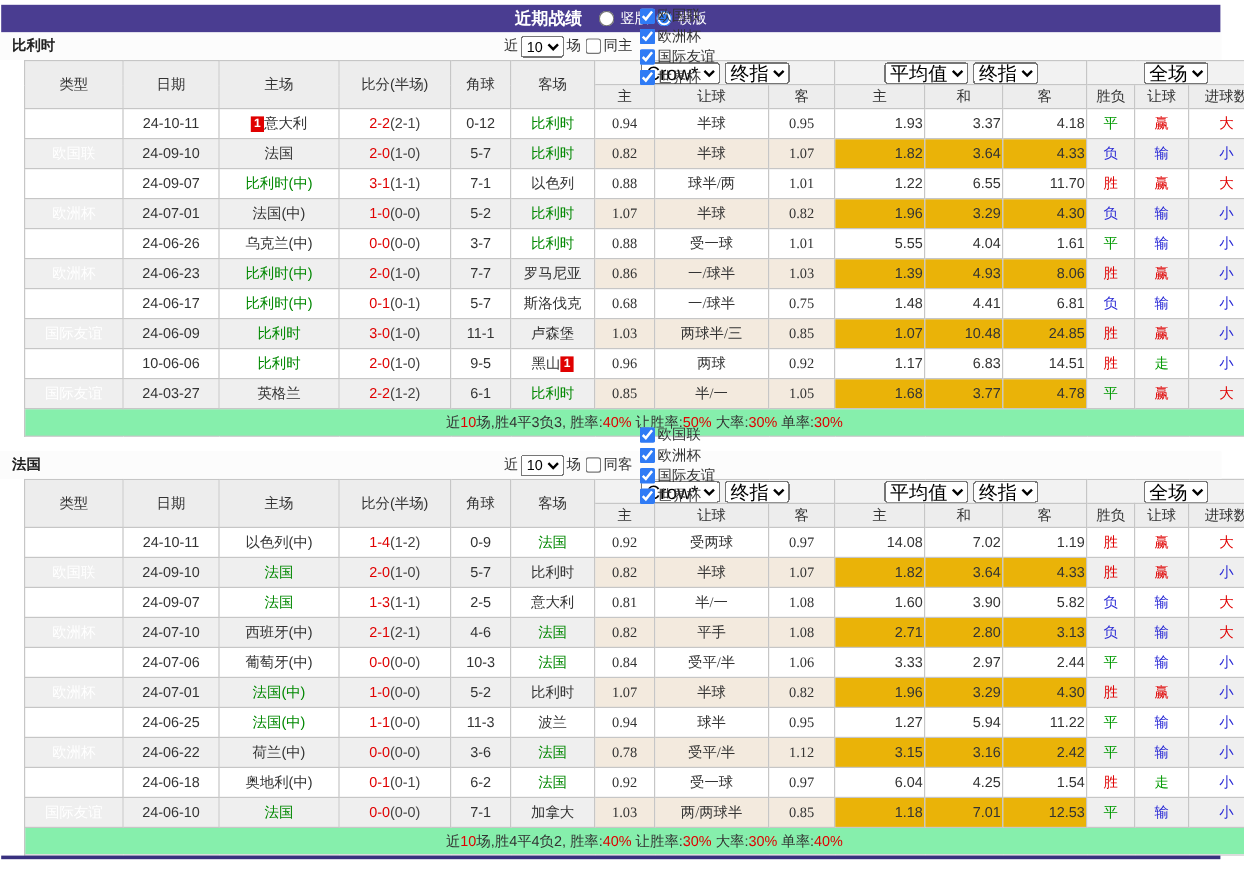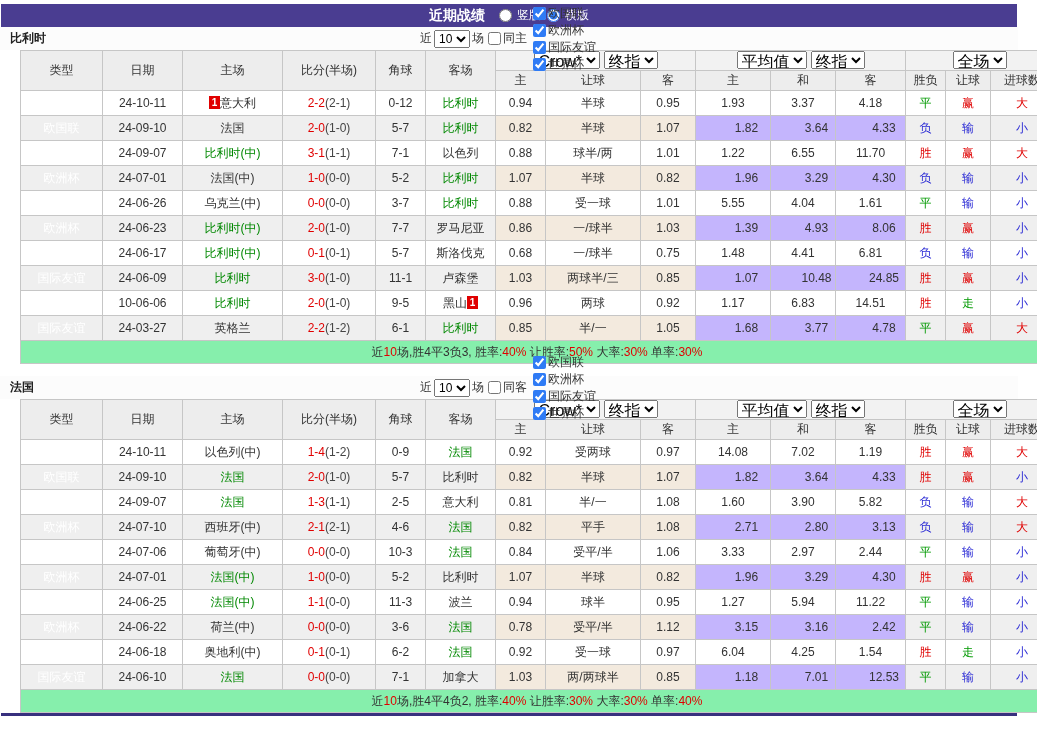--- a/index.html
+++ b/index.html
@@ -31,24 +31,24 @@
   table.stats-table { border-collapse:collapse; table-layout:fixed; width:1033px; margin:0 20px; }
   .stats-table th, .stats-table td {
     border:1px solid #C6C6C6; text-align:center; padding:0 1px;
     overflow:hidden; white-space:nowrap;
   }
   .stats-table thead th { background:#EDEDED; font-weight:normal; height:20px; }
   .stats-table thead th.sel-cell { background:#F2F2F2; }
   .stats-table thead select { height:18px; font-size:16px; margin:0 2px; }
   .stats-table tbody td { height:25px; background:#fff; }
   tr.r-even td { background:#EFEFEF; }
-  td.crown { background:#FBF2E6; }
+  td.crown { background:#FBF2E6;font-family:Liberation Serif, serif; }
   tr.r-even td.crown { background:#F3EADE; }
-  td.avgc { background:#E9F3F8; }
-  tr.r-even td.avgc { background:#c4b5fd;padding-left:28px; }
+  td.avgc { background:#E9F3F8;text-align:right; }
+  tr.r-even td.avgc { background:#eab308;padding-left:28px; }
   td.typec { color:#fff; }
   td.type-league   { background:#FFA41C; }
   td.type-euro     { background:#6A0E12; }
   td.type-friendly { background:#4E6BB5; }
   .score-main { color:#E00000; }
   .score-half { color:#444; }
   .focus { color:#008800; }
   .c-red   { color:#E00000; }
   .c-green { color:#009900; }
   .c-blue  { color:#2A2AD5; }

